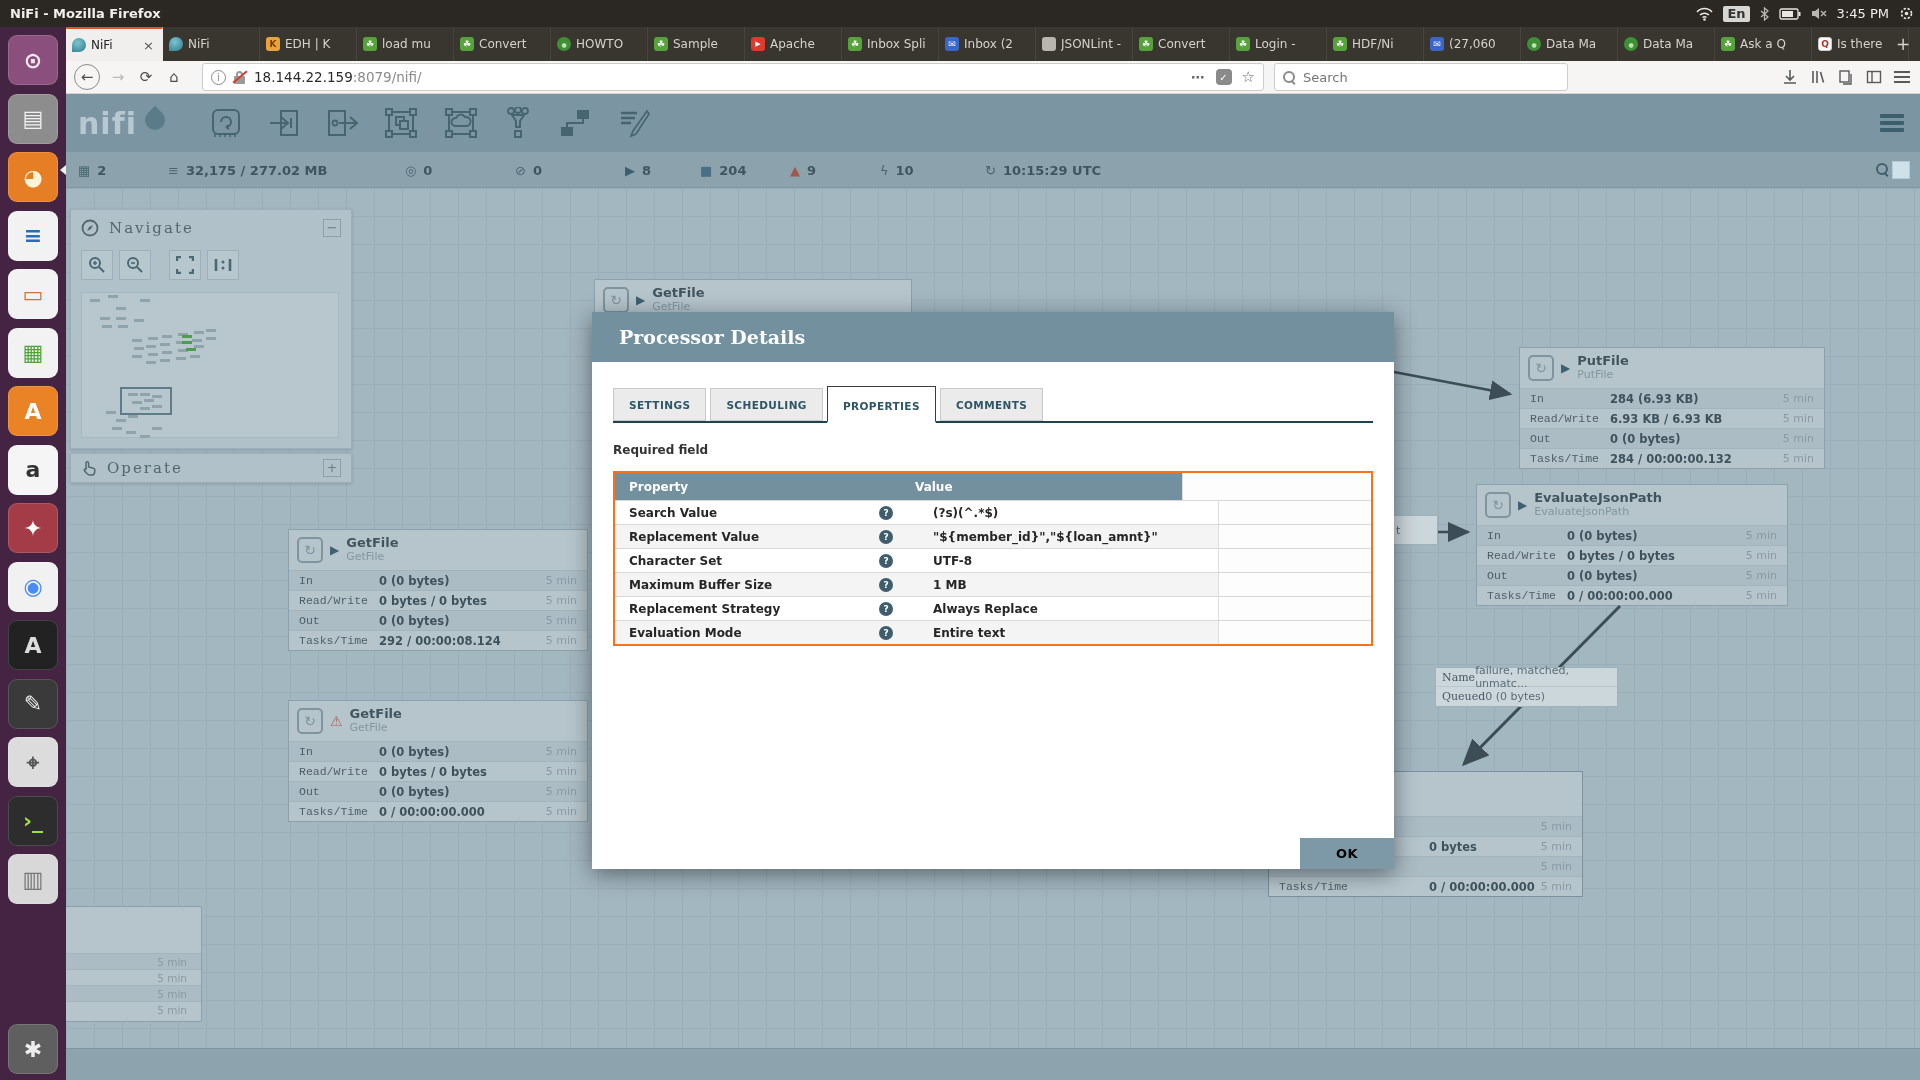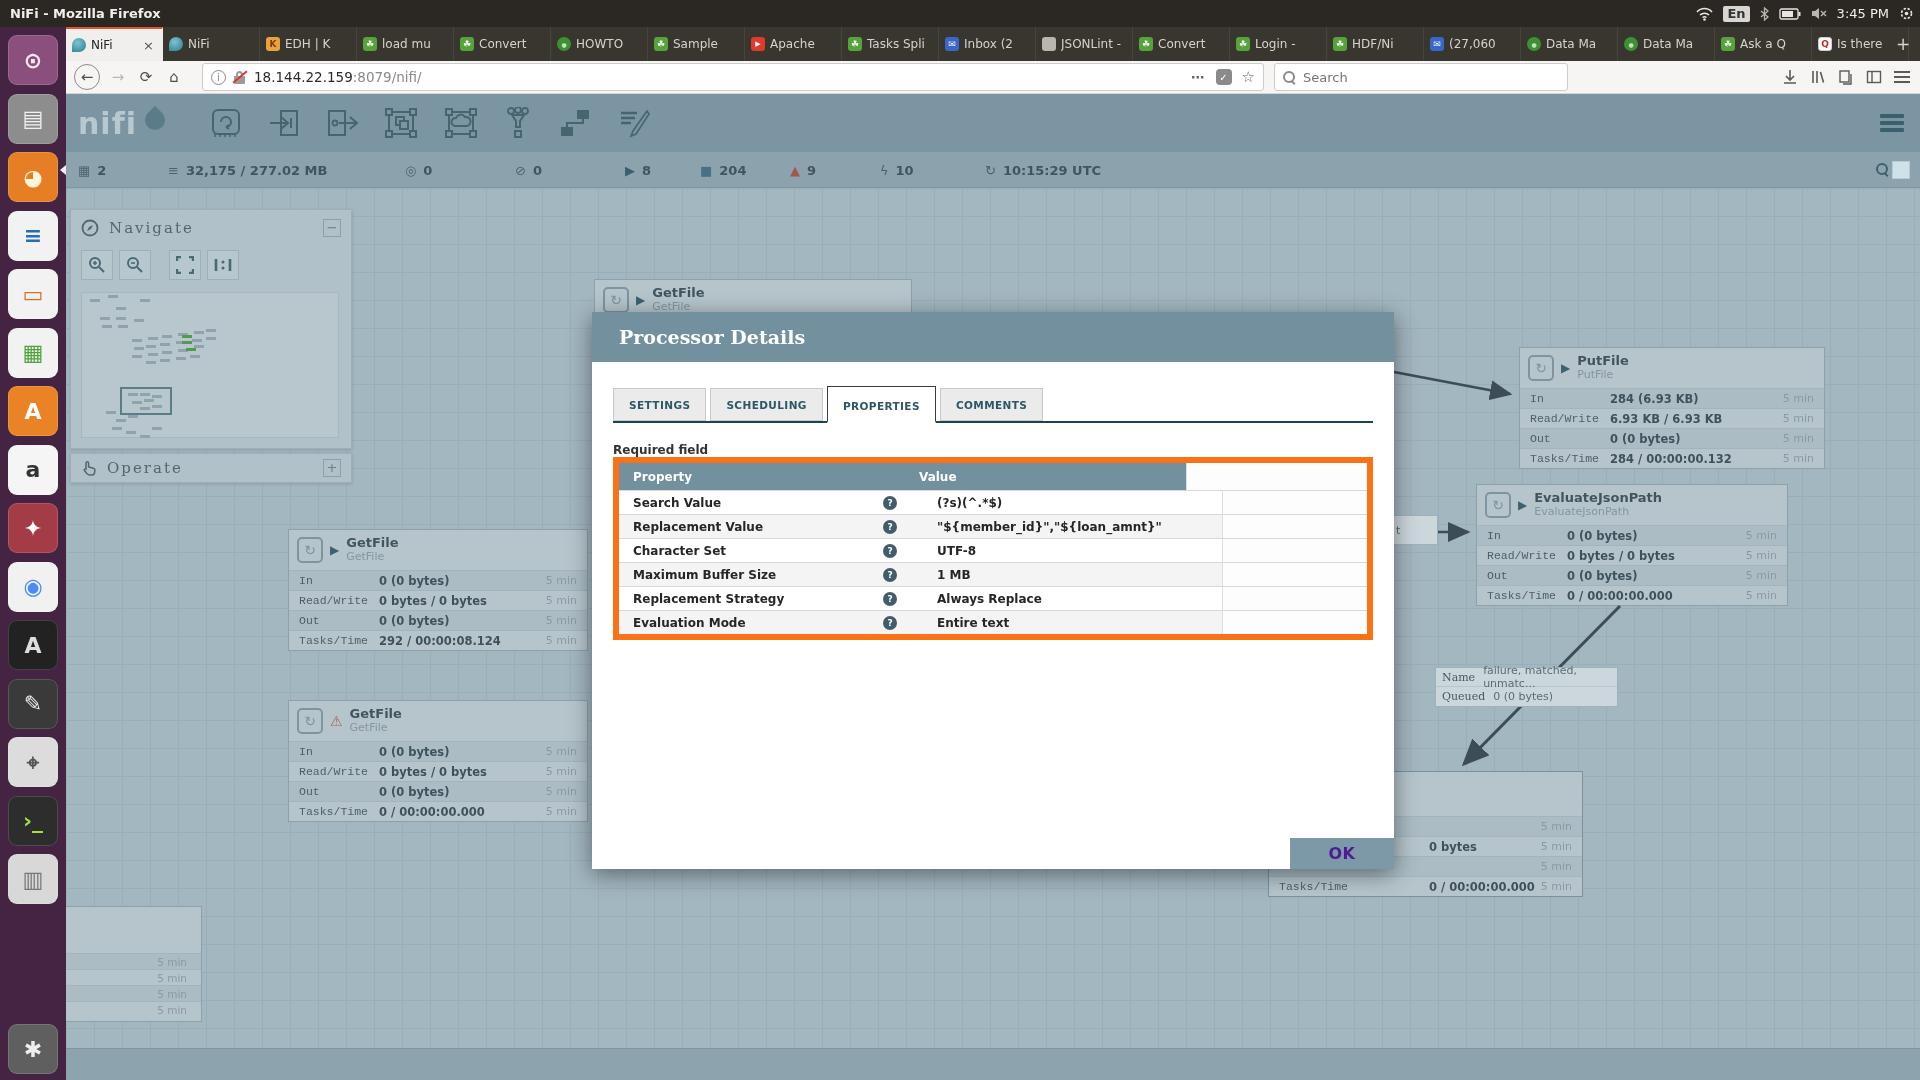--- a/index.html
+++ b/index.html
@@ -134,51 +134,51 @@
   .p-bottom{left:1202px;top:583px;width:315px;height:126px;border-color:#7b929e;}
   .p-bottom .proc-head{height:44px;}
   .p-bottom .pl{width:150px;}
   .p-bleft{left:-120px;top:718px;width:256px;height:116px;}
   .p-bleft .proc-head{height:46px;}
   .p-bleft .prow{height:16px;padding-right:14px;}
   .p-bleft .pt{font-size:10.5px;}
 
   
   .connlabel{position:absolute;background:#ccd7dc;border:1px solid #9fb2bb;font-size:11px;color:#5a6c76;z-index:3;}
-  .connlabel .crow{display:flex;gap:8px;height:19px;align-items:center;padding:0 6px;border-bottom:1px solid #b9c6cc;}
+  .connlabel .crow{display:flex;height:19px;align-items:center;padding:0 6px;border-bottom:1px solid #b9c6cc;}
   .connlabel .crow:last-child{border-bottom:none;}
   .connlabel b{color:#475963;font-weight:bold;font-family:"DejaVu Serif",serif;font-weight:normal;}
   .conn1{left:1369px;top:479px;width:183px;}
   .conn2{left:1322px;top:327px;width:50px;height:30px;line-height:30px;padding-left:7px;}
 
   .csvg{position:absolute;left:0;top:0;width:100%;height:100%;z-index:2;pointer-events:none;}
 
   
   .dialog{position:absolute;left:592px;top:312px;width:802px;height:557px;background:#fff;z-index:60;
     box-shadow:0 5px 22px rgba(0,0,0,.45);}
   .dlg-head{height:50px;background:#72909d;display:flex;align-items:center;}
   .dlg-title{font-family:"DejaVu Serif",serif;font-size:19px;font-weight:bold;color:#fff;margin-left:27px;}
   .dlg-body{padding:0 21px;}
   .dtabs{display:flex;margin-top:24px;border-bottom:2px solid #1d4350;align-items:flex-end;}
   .dtab{padding:10px 15px 9px;font-size:10.5px;font-weight:bold;letter-spacing:.4px;color:#2e5666;
     background:#ebebeb;border:1px solid #c9c9c9;margin-right:4px;}
   .dtab.active{background:#fff;border-color:#3c3c3c;border-bottom:2px solid #fff;margin-bottom:-2px;padding-top:13px;position:relative;z-index:2;}
   .reqnote{margin-top:20px;font-size:12px;font-weight:bold;color:#333;}
-  .ptable{border:6px solid #f97316;}
+  .ptable{margin-top:14px;border:2px solid #f97316;}
   .pt-head{display:flex;background:#72909d;height:27px;align-items:center;color:#fff;font-size:12px;font-weight:bold;}
   .pt-row{display:flex;height:24px;align-items:center;border-top:1px solid #d8d8d8;font-size:12px;font-weight:bold;color:#262626;gap:18px;}
   .pt-row:nth-child(even){background:#f4f4f4;}
   .c-prop{width:288px;display:flex;align-items:center;padding-left:14px;}
   .c-val{width:279px;padding-left:12px;}
   .c-empty{flex:1;border-left:1px solid #ddd;align-self:stretch;background:#fdfdfd;}
   .pt-head .c-val{padding-left:12px;}
   .helpq{margin-left:auto;margin-right:10px;width:14px;height:14px;border-radius:50%;background:#3f5d6b;color:#fff;
     font-size:9px;display:flex;align-items:center;justify-content:center;}
-  .okbtn{position:absolute;right:0;bottom:0;width:104px;height:31px;background:#7d98a6;color:#4c1d95;
-    font-size:16px;font-weight:bold;display:flex;align-items:center;justify-content:center;letter-spacing:.5px;}
+  .okbtn{position:absolute;right:0;bottom:0;width:94px;height:31px;background:#7d98a6;color:#000000;
+    font-size:13px;font-weight:bold;display:flex;align-items:center;justify-content:center;letter-spacing:.5px;}
 </style>
 </head>
 <body>
 
 <div class="topbar">
   <span class="wtitle">NiFi - Mozilla Firefox</span>
   <div class="tray">
     <svg width="17" height="14" viewBox="0 0 17 14">
         <path d="M1 5 A10 10 0 0 1 16 5 M4 8 A6.5 6.5 0 0 1 13 8 M6.5 10.5 A3.5 3.5 0 0 1 10.5 10.5" stroke="#e8e6e2" stroke-width="1.5" fill="none"></path>
         <circle cx="8.5" cy="12.5" r="1.3" fill="#e8e6e2"></circle>
@@ -249,21 +249,21 @@
     </div>
 
     <div class="tab">
       <span class="fav yt"></span>
       <span class="tlabel">Apache</span>
 
     </div>
 
     <div class="tab">
       <span class="fav leaf"></span>
-      <span class="tlabel">Tasks Spli</span>
+      <span class="tlabel">Inbox Spli</span>
 
     </div>
 
     <div class="tab">
       <span class="fav mail"></span>
       <span class="tlabel">Inbox (2</span>
 
     </div>
 
     <div class="tab">

